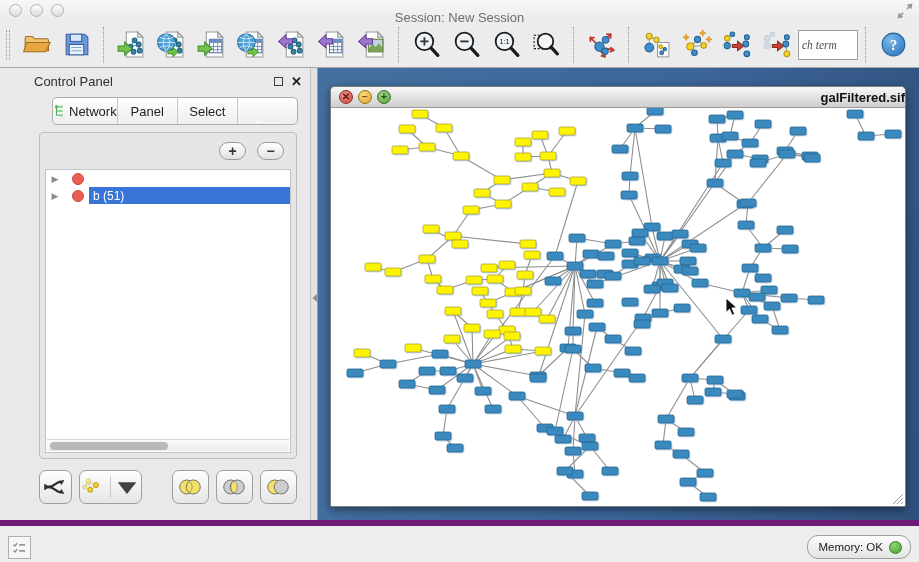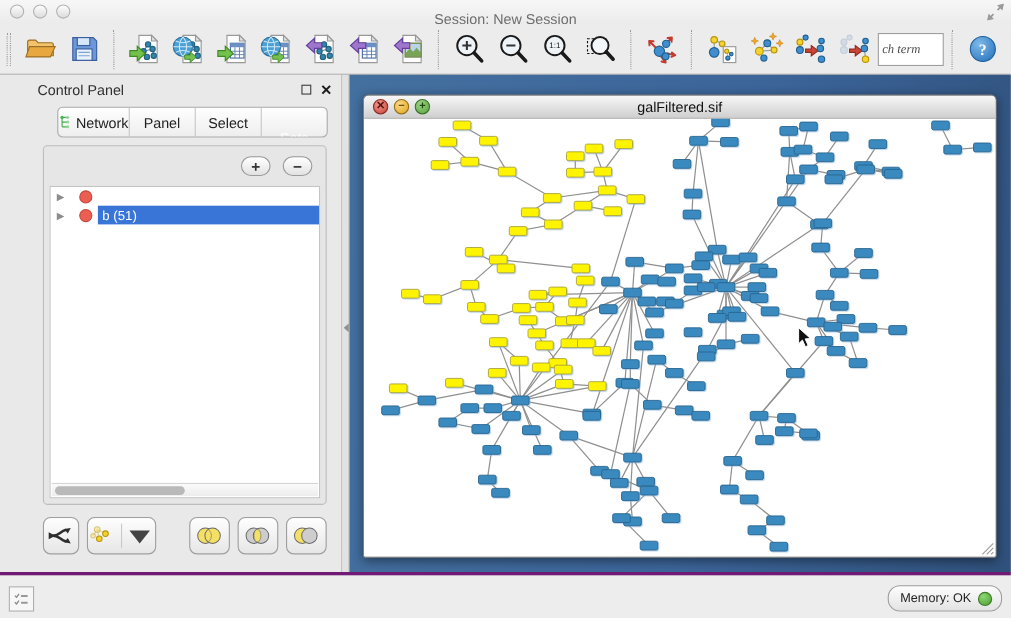--- a/index.html
+++ b/index.html
@@ -85,28 +85,28 @@
     border:1px solid #7f7f7f; border-radius:5px 5px 2px 2px; background:#fff;
     box-shadow:0 3px 10px rgba(0,0,0,.45); overflow:hidden; }
   .iframe-titlebar { height:21px; background:linear-gradient(#f7f7f7,#cfcfcf);
     border-bottom:1px solid #9a9a9a; position:relative; display:flex; align-items:center; }
   .if-buttons { position:absolute; left:8px; top:3px; display:flex; gap:5px; }
   .if-btn { width:14px; height:14px; border-radius:50%; display:flex; align-items:center;
     justify-content:center; font-size:10px; font-weight:bold; line-height:10px; cursor:default; }
   .if-close { background:radial-gradient(circle at 35% 30%,#f0948c,#c8473c); border:1px solid #8e2b24; color:#5a120d; }
   .if-min   { background:radial-gradient(circle at 35% 30%,#fbd97f,#e0a526); border:1px solid #99711a; color:#6b4c08; }
   .if-max   { background:radial-gradient(circle at 35% 30%,#9fd284,#55a23f); border:1px solid #3a7227; color:#1d4a10; }
-  .if-title { width:100%; text-align:center; font-size:13px; color:#111; }
+  .if-title { width:100%; text-align:right; font-size:13px; color:#111;font-weight:bold; }
   .canvas-wrap { position:relative; width:574px; height:398px; background:#fff; }
   .canvas-wrap svg.net { position:absolute; left:0; top:0; }
   .grip { position:absolute; right:1px; bottom:1px; width:13px; height:13px; }
 
   
   .statusbar { position:absolute; left:0; bottom:0; width:919px; height:42px;
-    background:#ededed; border-top:3px solid #701a75; }
+    background:#ededed; border-top:6px solid #701a75; }
   .tasks-btn { position:absolute; left:8px; top:10px; width:23px; height:23px;
     border:1px solid #aeaeae; background:#f7f7f7; display:flex; align-items:center; justify-content:center; cursor:default; }
   .tasks-btn svg { width:15px; height:15px; }
   .mem-btn { position:absolute; right:8px; top:9px; height:24px; border:1px solid #9e9e9e;
     border-radius:11px; background:linear-gradient(#fdfdfd,#e3e3e3); display:flex; align-items:center;
     gap:6px; padding:0 8px 0 10px; font-size:11.5px; color:#222; cursor:default; }
   .mem-dot { width:13px; height:13px; border-radius:50%; background:radial-gradient(circle at 35% 30%,#8ed670,#4d9e35); border:1px solid #3c7d28; }
 </style>
 </head>
 <body>

